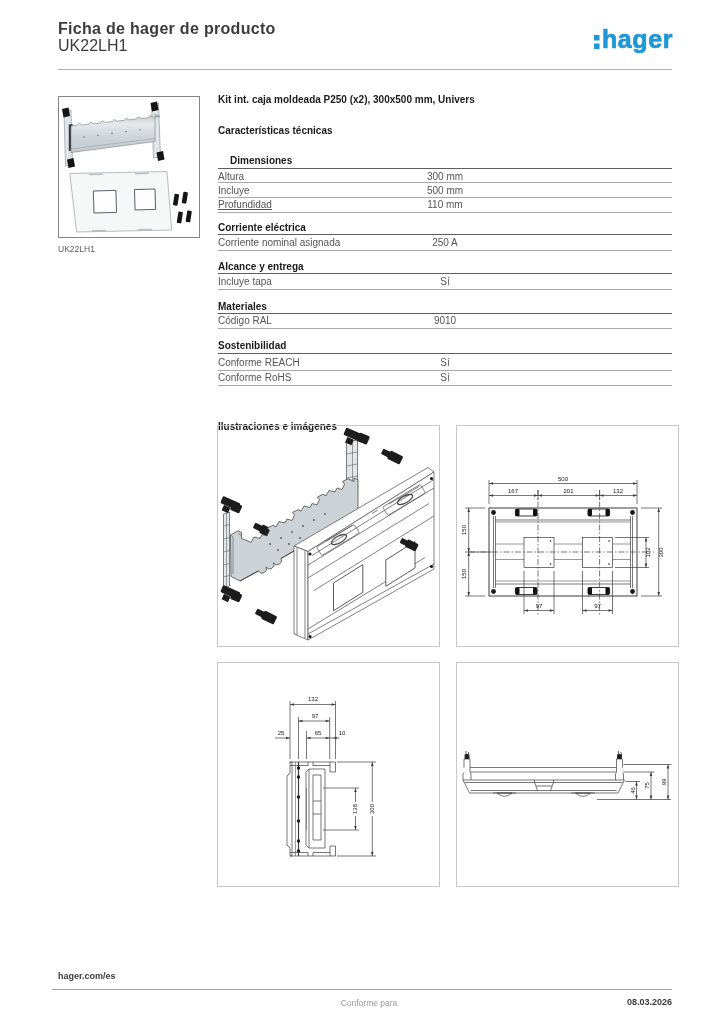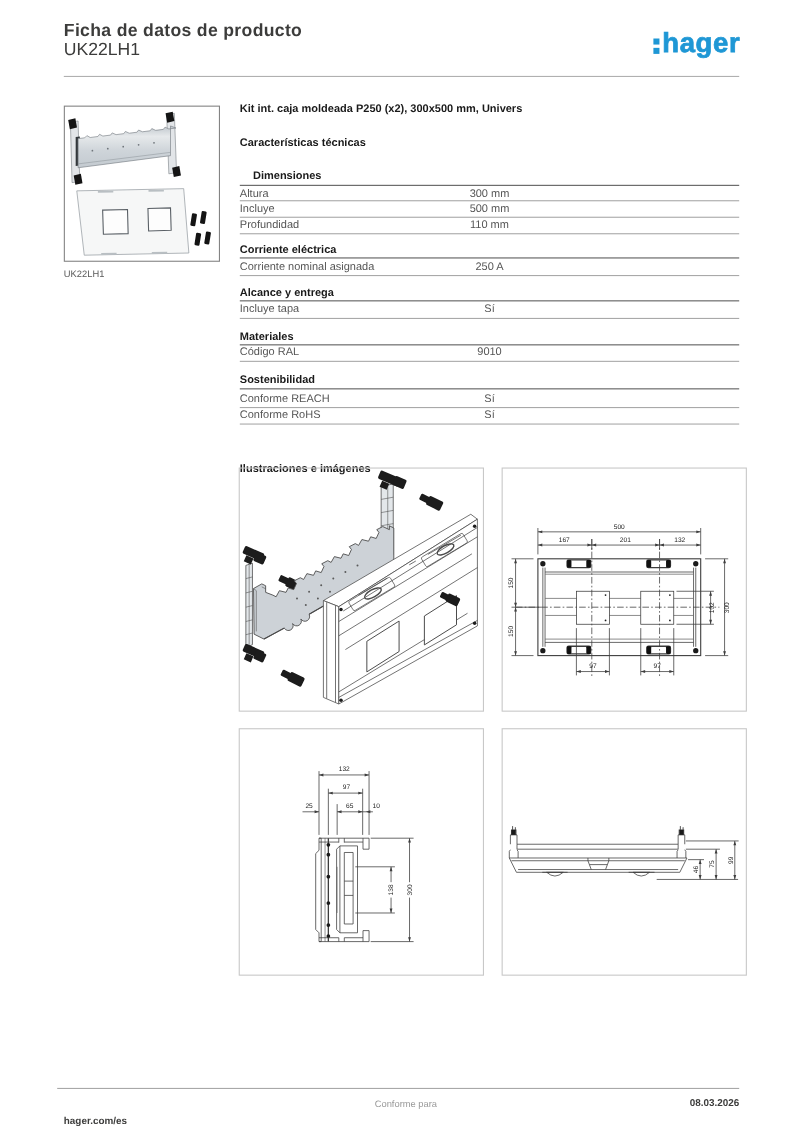--- a/index.html
+++ b/index.html
@@ -7,21 +7,21 @@
   .abs{position:absolute;}
   .sec{font-weight:bold;font-size:10px;color:#1a1a1a;height:14px;line-height:14px;}
   .lbl{font-size:10px;color:#555;height:14px;line-height:14px;}
   .val{font-size:10px;color:#555;height:14px;line-height:14px;text-align:center;}
   .dline{border-top:1px solid #5e5e5e;height:0;}
   .lline{border-top:1px solid #a9a9a9;height:0;}
 </style>
 </head>
 <body>
 
-<div class="abs" style="left:58px;top:20px;font-size:16px;font-weight:bold;color:#3c3c3b;letter-spacing:0.3px;">Ficha de datos de producto</div>
+<div class="abs" style="left:58px;top:20px;font-size:16px;font-weight:bold;color:#3c3c3b;letter-spacing:0.3px;">Ficha de hager de producto</div>
 
 <div class="abs" style="left:58px;top:36.5px;font-size:16px;color:#3c3c3b;">UK22LH1</div>
 
 <div class="abs" style="left:592px;top:26px;width:82px;height:28px;">
 <svg width="82" height="28" viewBox="0 0 82 28">
   <rect x="2" y="9" width="5.5" height="5.5" fill="#1e97d5"></rect>
   <rect x="2" y="17.5" width="5.5" height="5.5" fill="#1e97d5"></rect>
   <text x="10" y="21.5" font-family="Liberation Sans" font-weight="bold" font-size="25" letter-spacing="0.6" fill="#1e97d5" stroke="#1e97d5" stroke-width="0.7">hager</text>
 </svg>
 </div>
@@ -88,21 +88,21 @@
 <div class="abs dline" style="left:218px;top:168px;width:454px;"></div>
 
 <div class="abs lbl" style="left:218px;top:170px;">Altura</div>
 <div class="abs val" style="left:218px;top:170px;width:454px;">300 mm</div>
 <div class="abs lline" style="left:218px;top:182px;width:454px;"></div>
 
 <div class="abs lbl" style="left:218px;top:184px;">Incluye</div>
 <div class="abs val" style="left:218px;top:184px;width:454px;">500 mm</div>
 <div class="abs lline" style="left:218px;top:197px;width:454px;"></div>
 
-<div class="abs lbl" style="left:218px;top:198px;">Profundidad</div>
+<div class="abs lbl" style="left:218px;top:198px;text-decoration:underline;">Profundidad</div>
 <div class="abs val" style="left:218px;top:198px;width:454px;">110 mm</div>
 <div class="abs lline" style="left:218px;top:212px;width:454px;"></div>
 
 <div class="abs sec" style="left:218px;top:221px;">Corriente eléctrica</div>
 <div class="abs dline" style="left:218px;top:234px;width:454px;"></div>
 
 <div class="abs lbl" style="left:218px;top:236px;">Corriente nominal asignada</div>
 <div class="abs val" style="left:218px;top:236px;width:454px;">250 A</div>
 <div class="abs lline" style="left:218px;top:250px;width:454px;"></div>
 
@@ -442,17 +442,17 @@
     <path d="M166.5 101.5 H214.5"></path>
     <path d="M211 101.5 V136.5"></path>
     <path d="M211 101.5 l-1.3 4 h2.6 z M211 136.5 l-1.3 -4 h2.6 z" fill="#3d3d3d" stroke="none"></path>
     <text x="209" y="119" font-size="6" fill="#1a1a1a" stroke="none" text-anchor="middle" font-family="Liberation Sans" transform="rotate(-90 209 119)">99</text>
   </g>
 </svg>
 </div>
 
 <div class="abs" style="left:52px;top:989px;width:620px;border-top:1px solid #a8a8a8;"></div>
 
-<div class="abs" style="left:58px;top:1014px;font-size:9px;font-weight:bold;color:#3c3c3b;">hager.com/es</div>
+<div class="abs" style="left:58px;top:971px;font-size:9px;font-weight:bold;color:#3c3c3b;">hager.com/es</div>
 
 <div class="abs" style="left:269px;top:998px;width:200px;text-align:center;font-size:8.5px;color:#999;">Conforme para</div>
 
 <div class="abs" style="left:472px;top:997px;width:200px;text-align:right;font-size:9px;font-weight:bold;color:#3c3c3b;">08.03.2026</div>
 
 </body></html>

